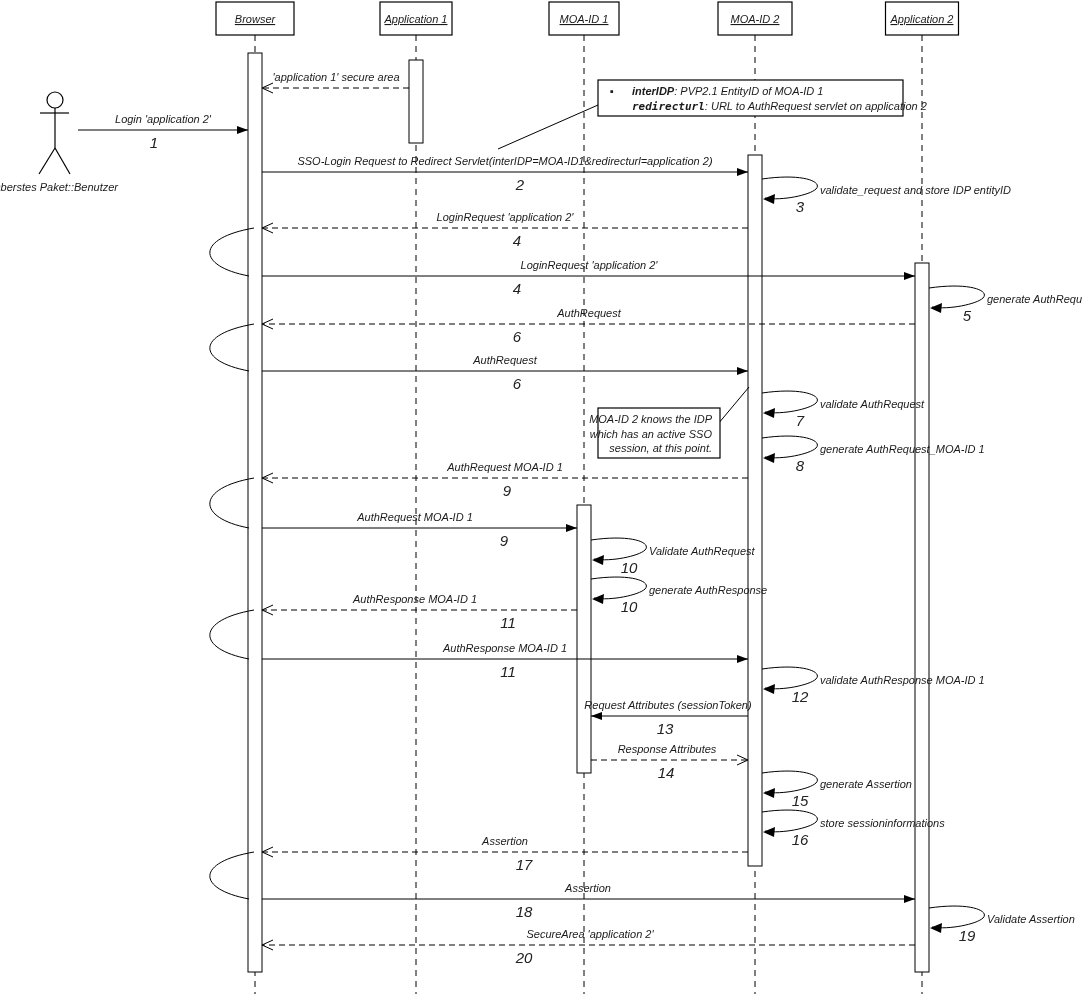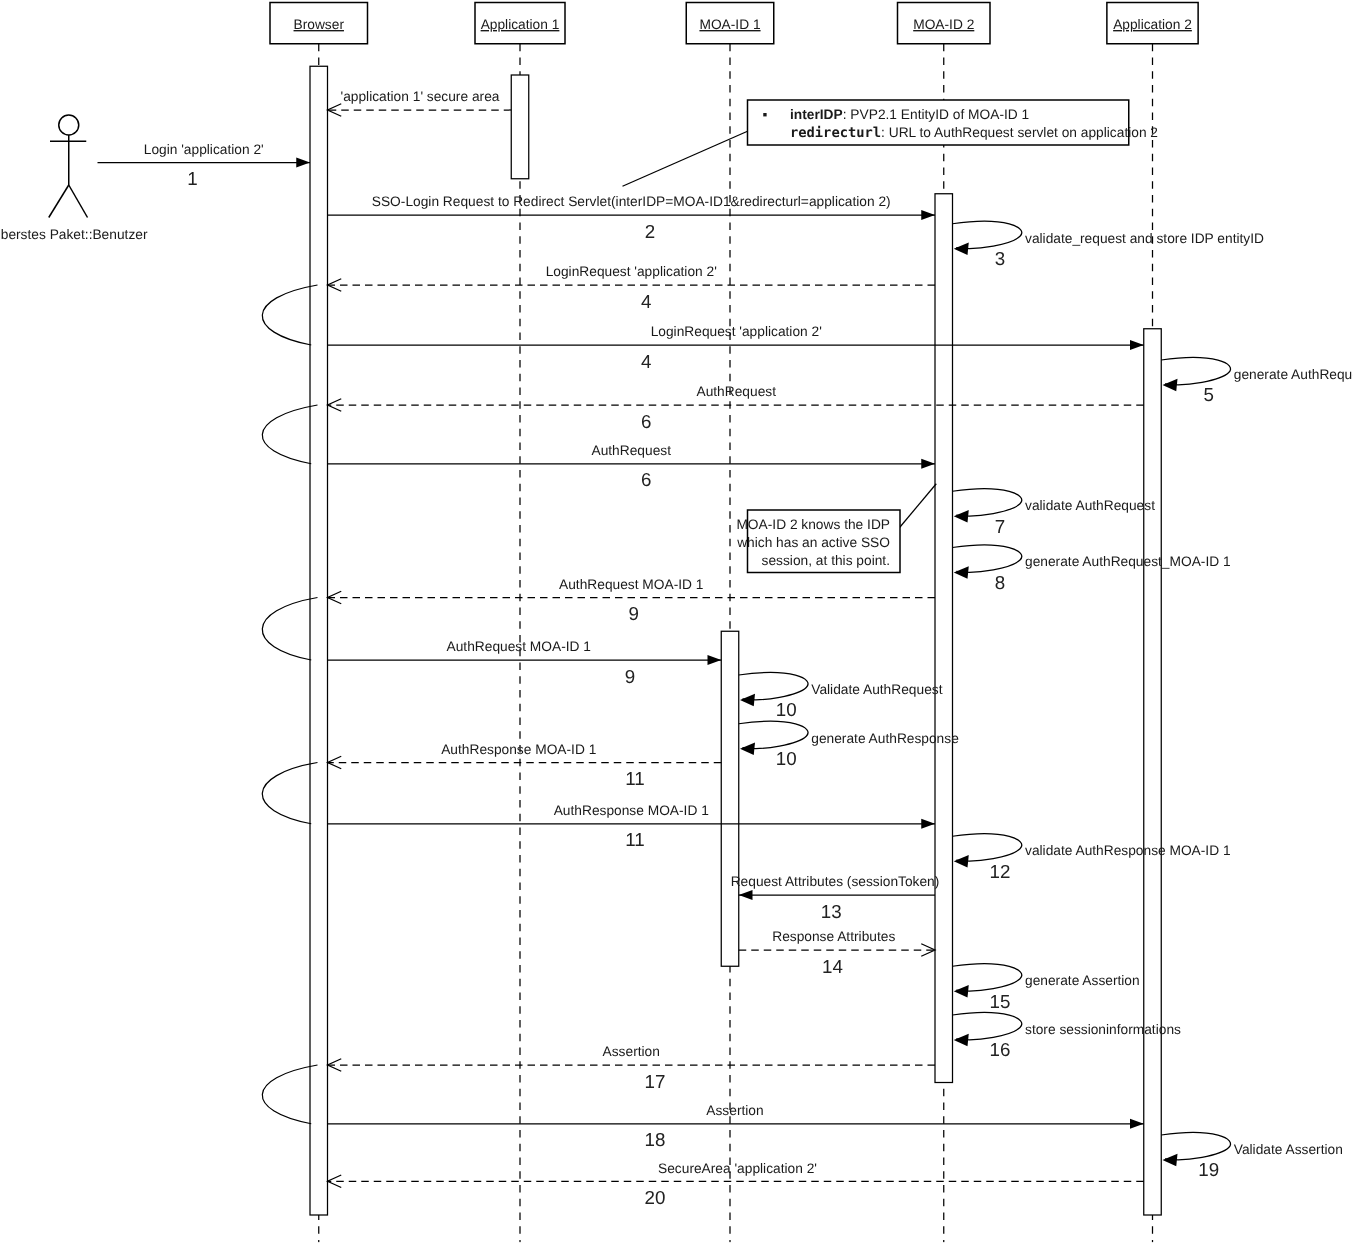--- a/index.html
+++ b/index.html
@@ -1,17 +1,17 @@
 <!DOCTYPE html>
 <html><head>
 <meta charset="utf-8">
 <style>
   html,body{margin:0;padding:0;background:#fff;}
   .stage{position:relative;width:1082px;height:994px;background:#fff;overflow:hidden;
-         font-family:"Liberation Sans",sans-serif;}
+         font-family:"Liberation Sans",sans-serif;font-style:italic;}
   svg text{font-family:"Liberation Sans",sans-serif;fill:#1a1a1a;}
   .lifeline-label{font-size:11px;text-decoration:underline;}
   .msg-label{font-size:11px;}
   .msg-num{font-size:15px;fill:#222;}
   .note-text{font-size:11px;}
   .actor-label{font-size:11px;}
 </style>
 </head>
 <body>
 

